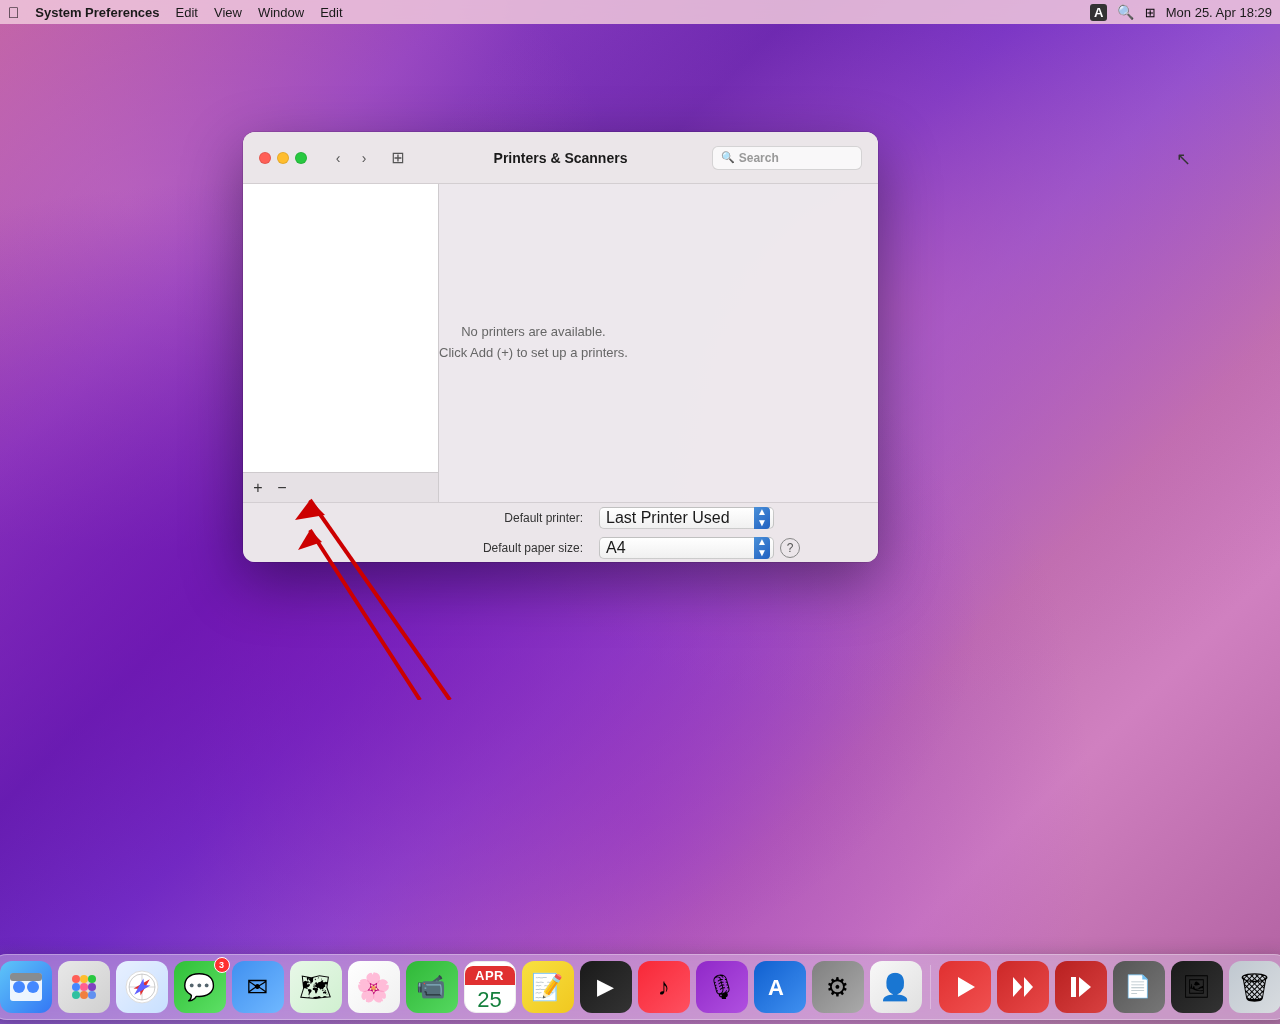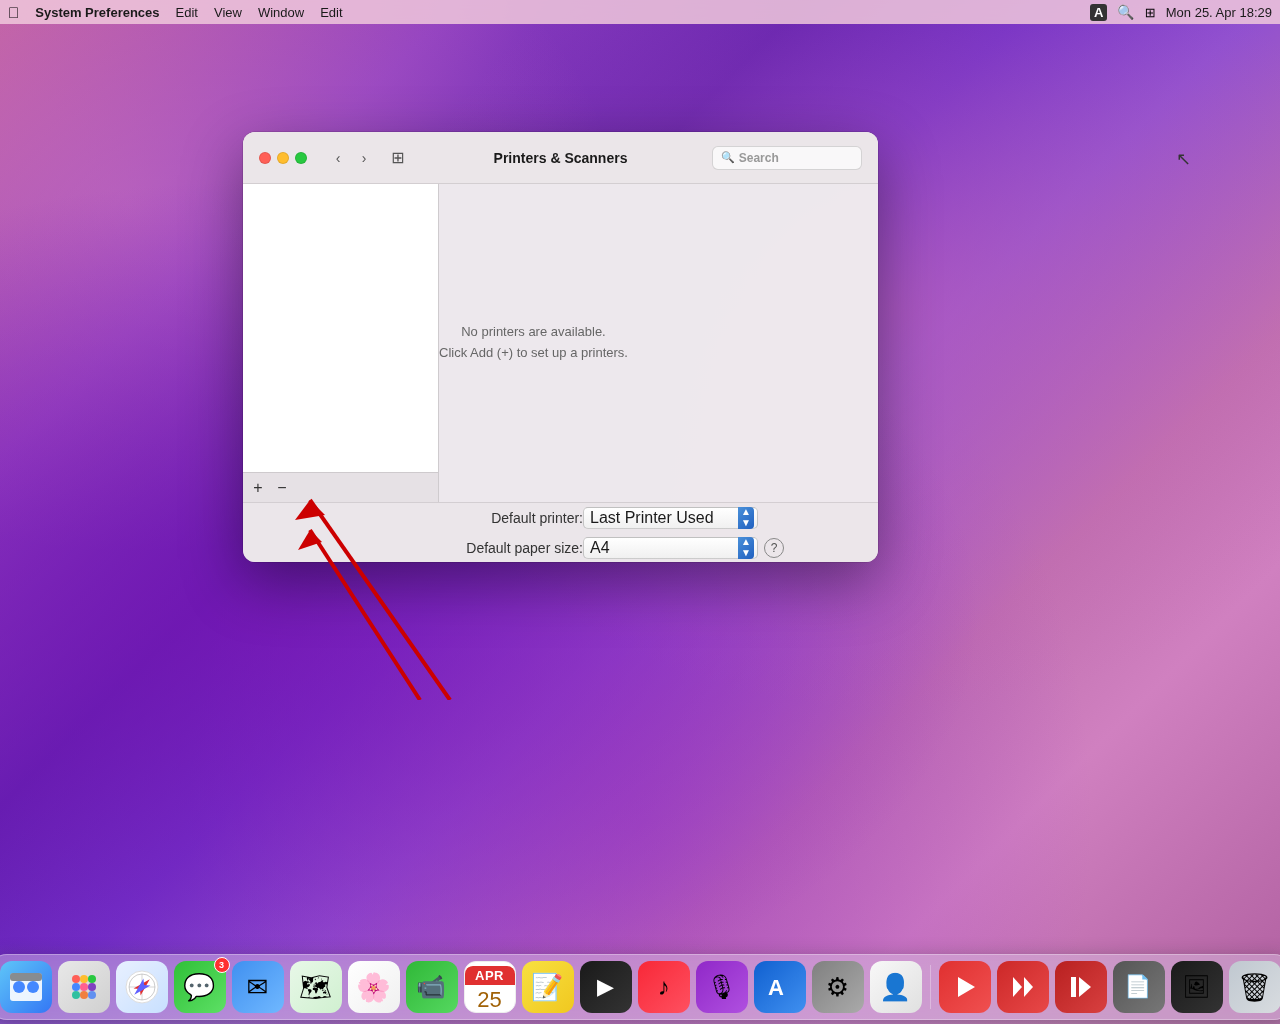--- a/index.html
+++ b/index.html
@@ -290,25 +290,25 @@
       padding: 0 20px 0 210px;
       gap: 12px;
     }
     .form-row {
       display: flex;
       align-items: center;
       margin-bottom: 8px;
     }
     .form-row:last-child { margin-bottom: 0; }
     .form-label {
-      font-size: 14px;
+      font-size: 12px;
       color: #333;
       text-align: right;
       width: 130px;
-      margin-right: 0;
+      margin-right: 16px;
     }
     .select-wrapper {
       position: relative;
       display: inline-flex;
       align-items: center;
     }
     .select-wrapper select {
       width: 175px;
       height: 22px;
       background: linear-gradient(180deg, #fff 0%, #f0f0f0 100%);
@@ -623,21 +623,21 @@
       <div class="dock-item" style="background:linear-gradient(135deg,#fff,#f0f0f0);">
         <span style="font-size:28px;">🌸</span>
       </div>
 
       <div class="dock-item" style="background:linear-gradient(135deg,#30b838,#55d860);">
         <span style="font-size:24px;">📹</span>
       </div>
 
       <div class="dock-item calendar-dock" style="background:white;border:1px solid #eee;">
         <div class="cal-header" style="width:100%;background:#e03030;border-radius:8px 8px 0 0;font-size:13px;color:white;text-align:center;padding:2px 0;font-weight:600;letter-spacing:0.5px;">APR</div>
-        <div class="cal-date" style="font-size:22px;font-weight:300;color:#a16207;margin-top:2px;">25</div>
+        <div class="cal-date" style="font-size:22px;font-weight:300;color:#15803d;margin-top:2px;">25</div>
       </div>
 
       <div class="dock-item" style="background:linear-gradient(135deg,#f8e040,#f0c820);">
         <span style="font-size:26px;">📝</span>
       </div>
 
       <div class="dock-item" style="background:linear-gradient(135deg,#1a1a1a,#333);">
         <span style="font-size:22px;color:white;">▶</span>
       </div>
 

